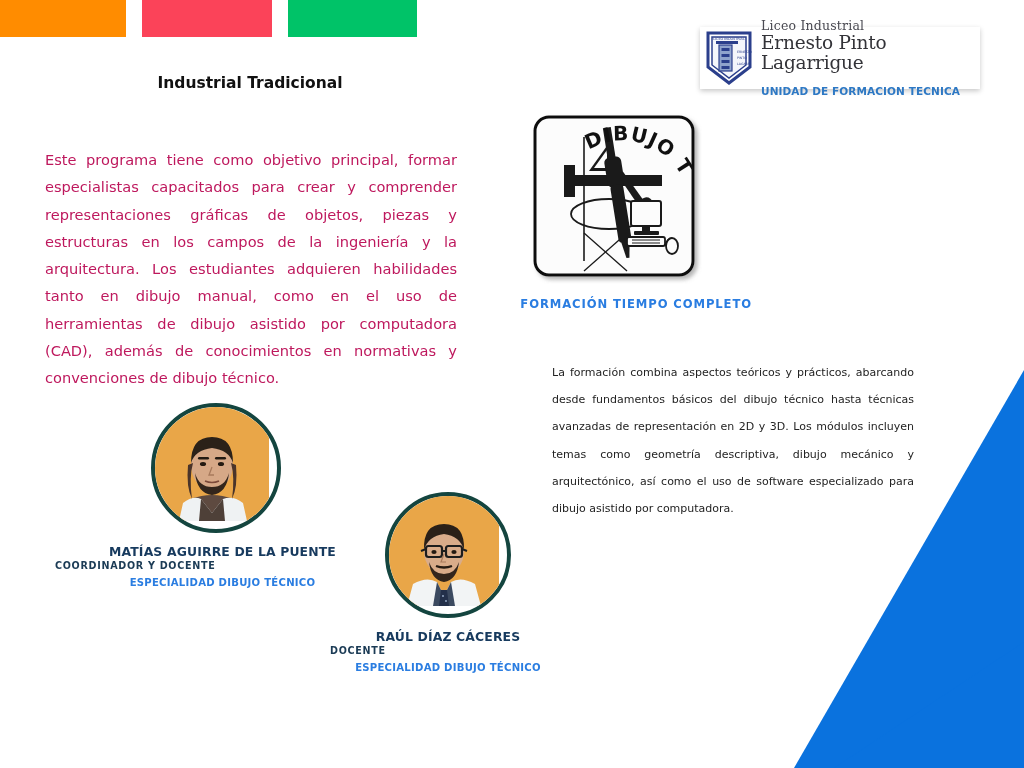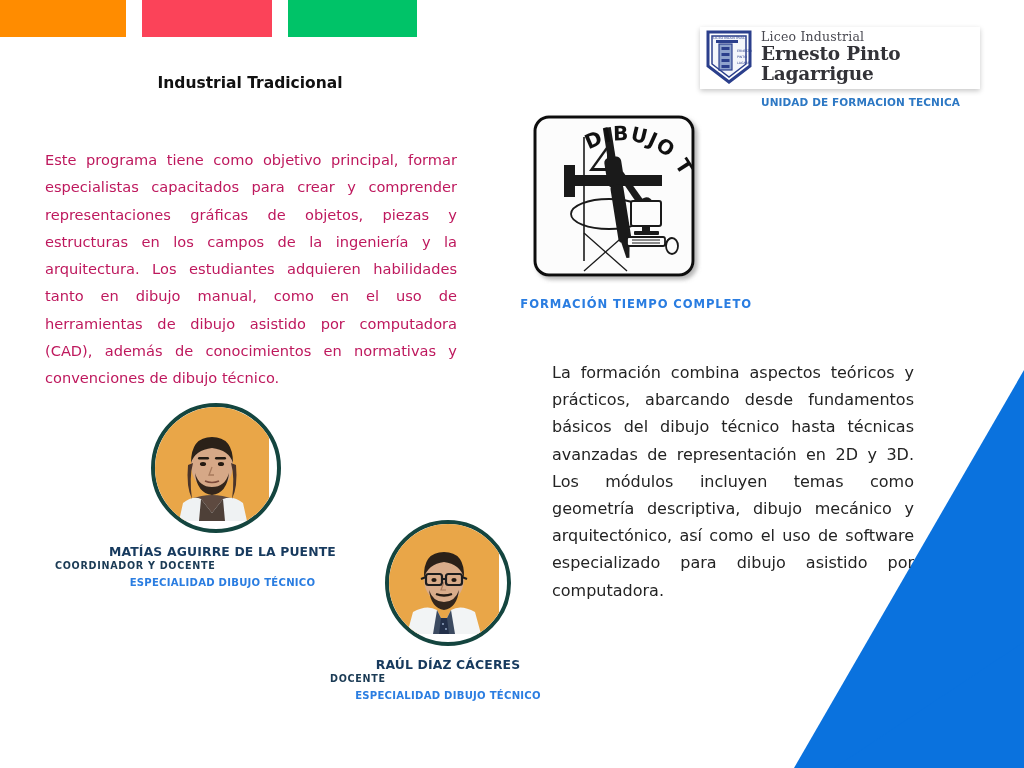--- a/index.html
+++ b/index.html
@@ -37,20 +37,21 @@
   }
 
   
   .school-logo {
     position: absolute;
     left: 700px;
     top: 27px;
     width: 280px;
     height: 62px;
     display: flex;
+    align-items: center;
     gap: 9px;
     background: #ffffff;
     box-shadow: 0 2px 5px rgba(0,0,0,0.22);
     padding: 3px 6px;
     box-sizing: border-box;
   }
   .crest {
     width: 46px;
     height: 54px;
     flex: 0 0 46px;
@@ -58,21 +59,21 @@
   .logo-words { line-height: 1.05; }
   .logo-l1 {
     font-family: "DejaVu Serif", serif;
     font-size: 12.5px;
     color: #4a4a52;
     letter-spacing: .2px;
   }
   .logo-l2 {
     font-family: "DejaVu Serif", serif;
     font-size: 18.5px;
-    font-weight: bold;
+    font-weight: normal;
     color: #333338;
     letter-spacing: -.2px;
     margin-top: 1px;
   }
   .logo-l3 {
     font-family: "DejaVu Sans", sans-serif;
     font-size: 10.5px;
     font-weight: bold;
     color: #2d78c4;
     letter-spacing: .1px;
@@ -121,21 +122,21 @@
     letter-spacing: .9px;
     color: #2a7de1;
   }
 
   
   .right-paragraph {
     position: absolute;
     left: 552px;
     top: 359px;
     width: 362px;
-    font-size: 16px;
+    font-size: 11px;
     line-height: 27.2px;
     text-align: justify;
     color: #232323;
   }
 
   
   .person { position: absolute; }
   .avatar {
     border-radius: 50%;
     overflow: hidden;
@@ -163,21 +164,21 @@
     font-size: 10.1px;
     font-weight: bold;
     color: #2a7de1;
     letter-spacing: .25px;
     margin-top: 6px;
   }
 
   .person-1 { left: 55px;  top: 403px; width: 335px; }
   .person-1 .avatar { width: 122px; height: 122px; margin: 0 auto 0 96px; }
 
-  .person-2 { left: 330px; top: 520px; width: 236px; }
+  .person-2 { left: 330px; top: 492px; width: 236px; }
   .person-2 .avatar { width: 118px; height: 118px; margin: 0 auto; }
 </style>
 </head>
 <body>
 
 <div class="bar bar-orange" style="background:#FF8C00"></div>
 <div class="bar bar-red" style="background:#FB4359"></div>
 <div class="bar bar-green" style="background:#00C368"></div>
 
 <svg class="blue-wedge" viewBox="0 0 230 408" preserveAspectRatio="none">

